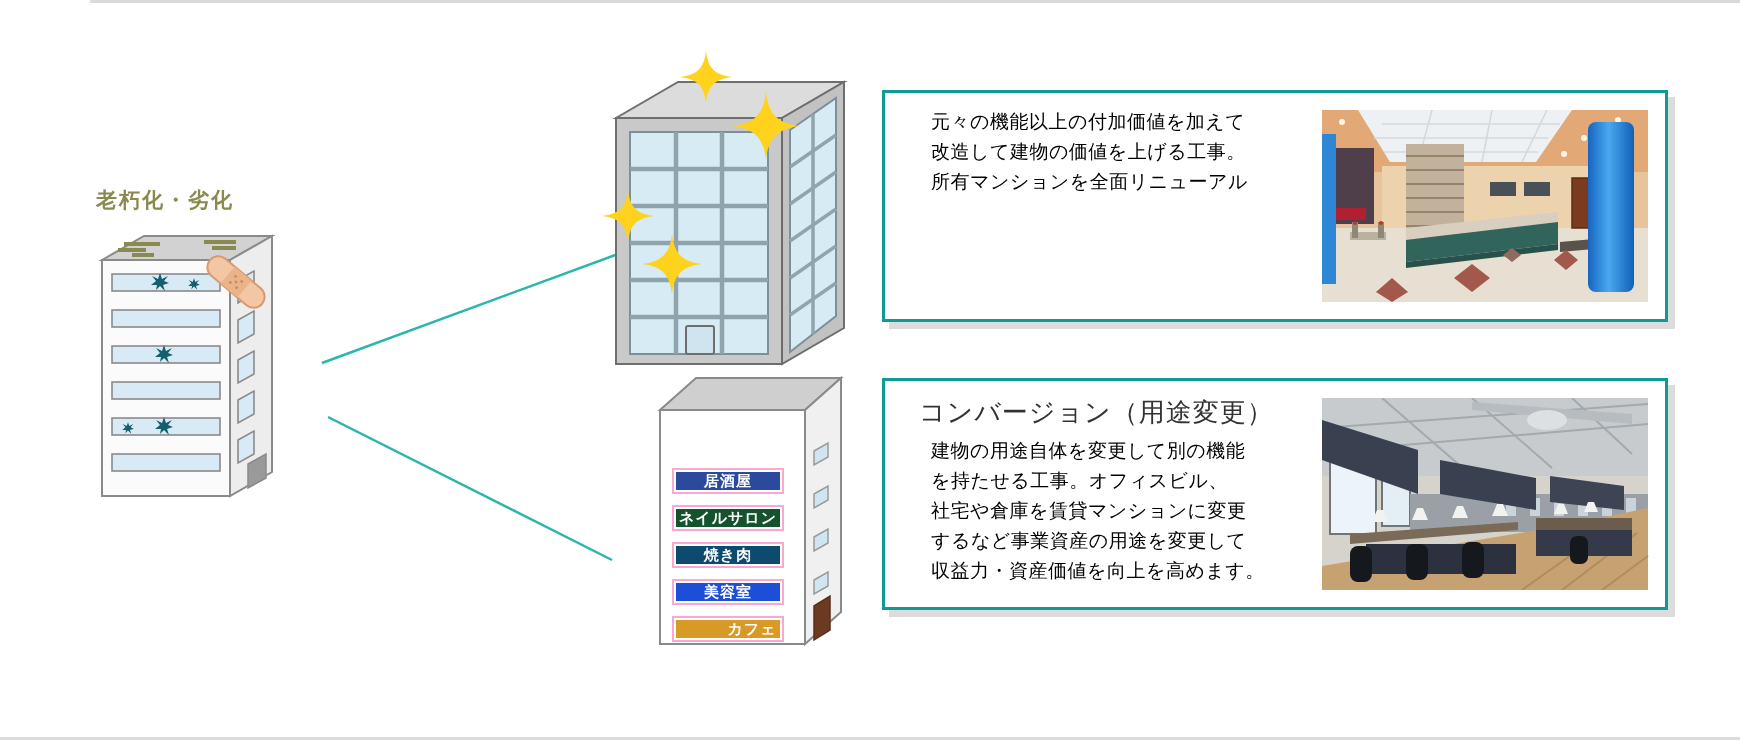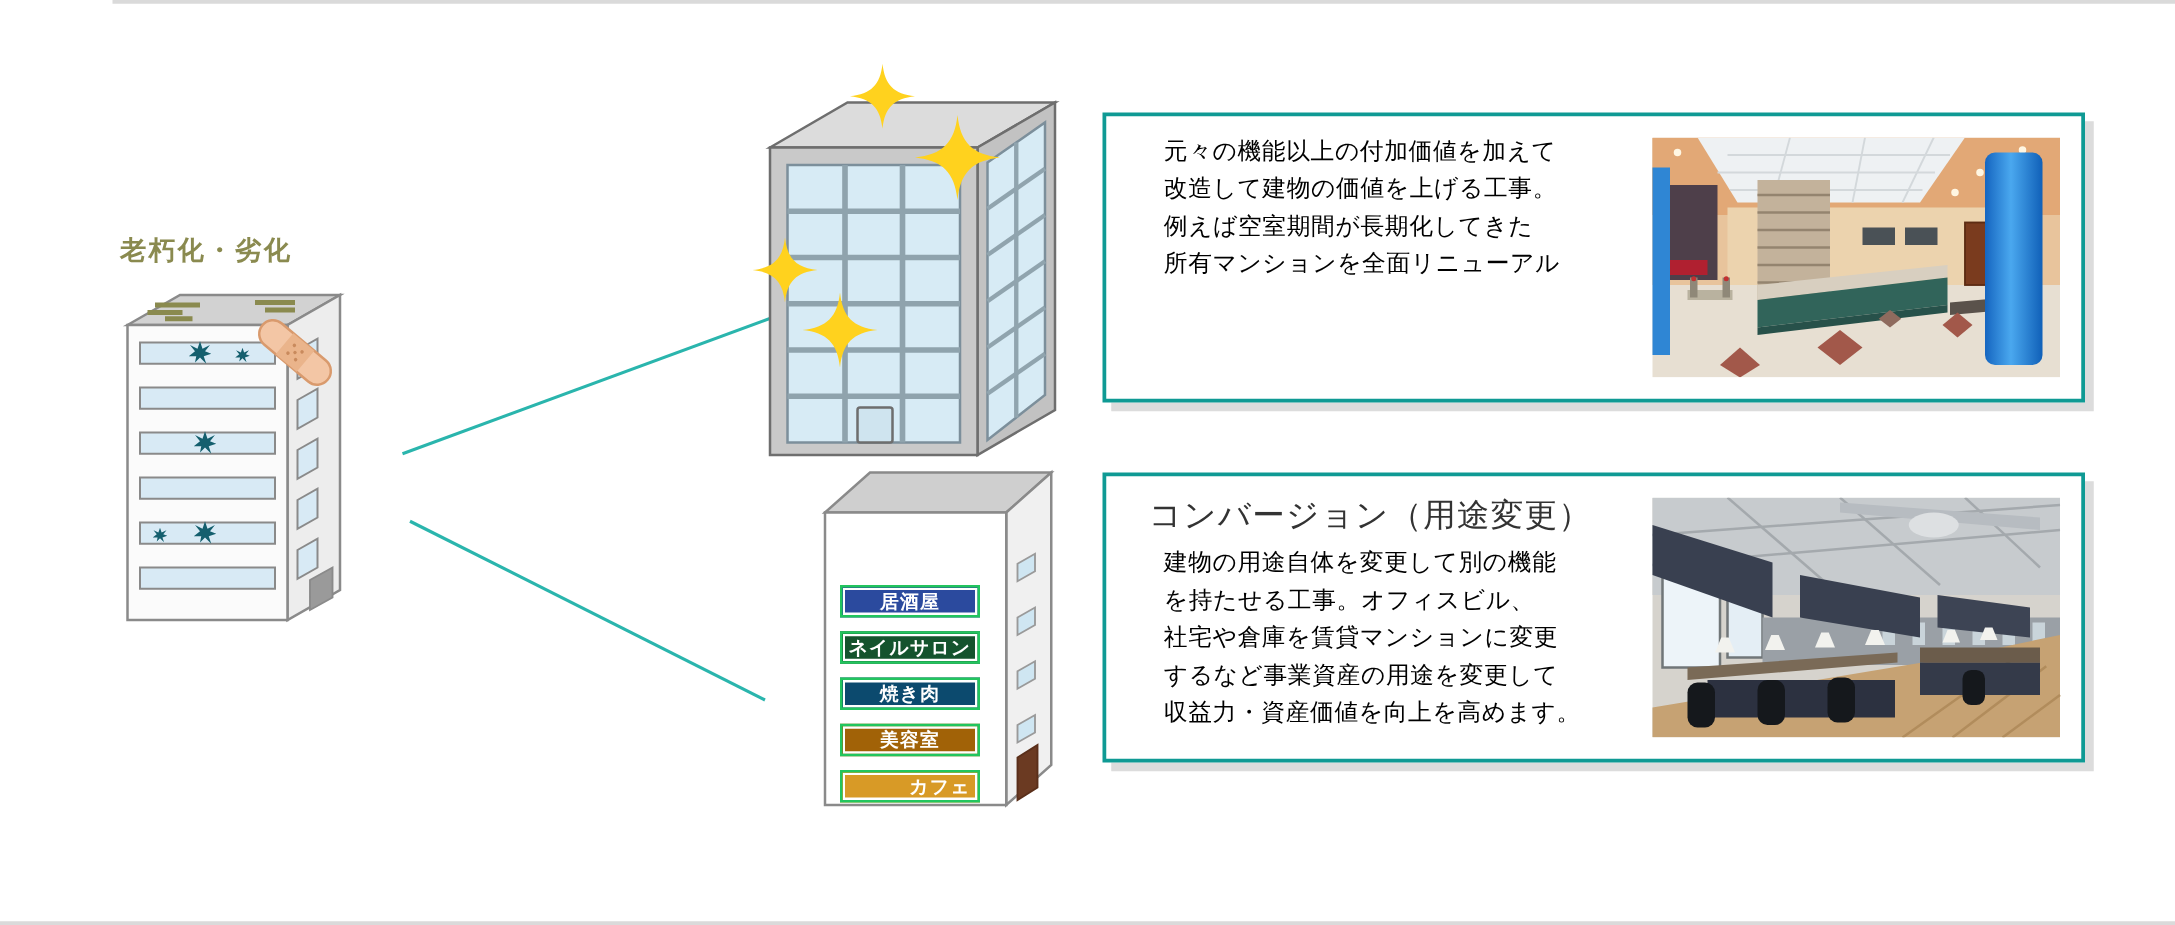--- a/index.html
+++ b/index.html
@@ -20,25 +20,25 @@
 
   
   .new-building { position:absolute; left:598px; top:42px; }
 
   
   .shops-building { position:absolute; left:648px; top:366px; width:200px; height:285px; }
   .shops-building svg { position:absolute; left:0; top:0; }
   .sign-stack { position:absolute; left:24px; top:102px; width:112px; }
   .shop-sign { width:112px; height:26px; margin-bottom:11px; display:flex; align-items:center; justify-content:center;
                color:#ffffff; font-size:15px; font-weight:bold; letter-spacing:1px;
-               border:2px solid #22c55e; box-shadow: inset 0 0 0 2px #ffffff; }
+               border:2px solid #f9a8d4; box-shadow: inset 0 0 0 2px #ffffff; }
   .shop-sign:nth-child(1){ background:#2b4a9e; }
   .shop-sign:nth-child(2){ background:#14532d; }
   .shop-sign:nth-child(3){ background:#0c4a6e; }
-  .shop-sign:nth-child(4){ background:#a16207; }
+  .shop-sign:nth-child(4){ background:#1d4ed8; }
   .shop-sign:nth-child(5){ background:#d89a26;padding-left:48px; }
 
   
   .info-box { position:absolute; left:882px; width:786px; height:232px; background:#ffffff;
               border:3px solid #0f9a94; box-shadow:7px 7px 0 #dcdcdc;
               display:flex; align-items:flex-start; padding:14px 16px 14px 34px; }
   .box-renovation { top:90px; }
   .box-conversion { top:378px; }
   .box-text { width:420px; }
   .box-title { font-size:26px; line-height:34px; color:#333333; font-weight:500; letter-spacing:1px; margin-bottom:7px; }
@@ -165,21 +165,20 @@
       <div class="shop-sign">美容室</div>
       <div class="shop-sign">カフェ</div>
     </div>
   </div>
 
   <div class="info-box box-renovation">
     <div class="box-text">
       <div class="box-body">
         <div class="body-line">元々の機能以上の付加価値を加えて</div>
         <div class="body-line">改造して建物の価値を上げる工事。</div>
-        <div class="body-line">例えば空室期間が長期化してきた</div>
         <div class="body-line">所有マンションを全面リニューアル</div>
       </div>
     </div>
     <div class="photo">
       <svg width="328" height="192" viewBox="0 0 326 192">
         <defs>
           <linearGradient id="pillarGrad" x1="0" x2="1" y1="0" y2="0">
             <stop offset="0" stop-color="#1565c0"></stop>
               <stop offset="0.45" stop-color="#4aa8ef"></stop>
               <stop offset="1" stop-color="#1060b8"></stop>

